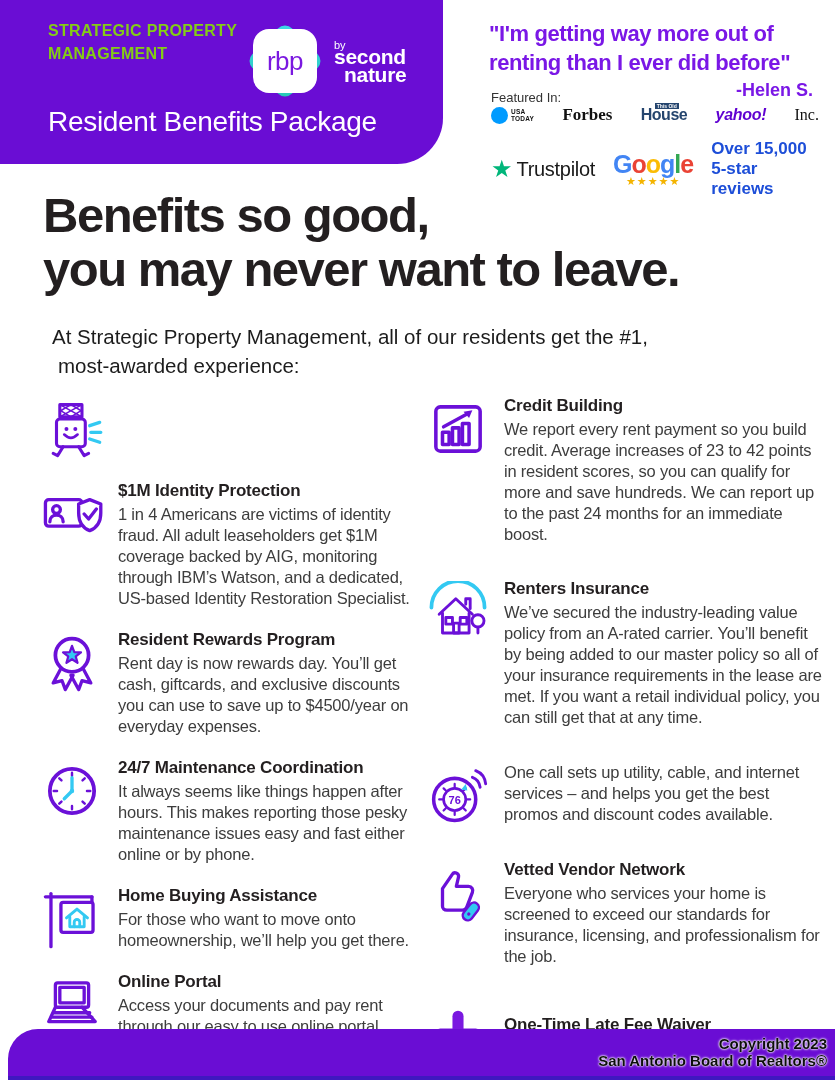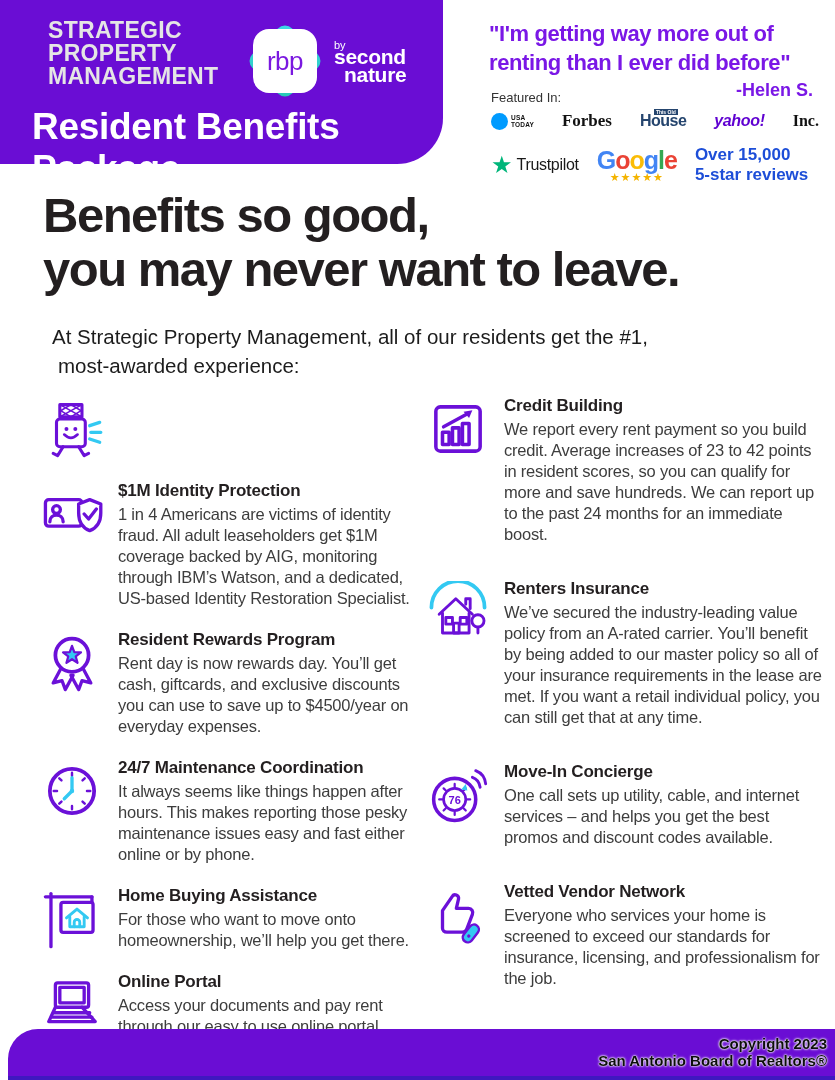--- a/index.html
+++ b/index.html
@@ -1,51 +1,51 @@
 <!DOCTYPE html>
 <html><head>
 <meta charset="utf-8">
 <style>
   html,body{margin:0;padding:0;}
   body{width:835px;height:1080px;background:#fff;font-family:"Liberation Sans",sans-serif;position:relative;overflow:hidden;}
   .page{position:absolute;inset:0;width:835px;height:1080px;background:#ffffff;}
 
   
   .hdr-block{position:absolute;left:0;top:0;width:443px;height:164px;background:#6a0dd4;border-radius:0 0 46px 0;}
-  .company-name{position:absolute;left:48px;top:19px;width:210px;color:#e5e5e5;font-weight:bold;font-size:23px;line-height:23px;letter-spacing:.3px;}
+  .company-name{position:absolute;left:48px;top:19px;width:210px;color:#84cc16;font-weight:bold;font-size:16px;line-height:23px;letter-spacing:.3px;}
   .logo-wrap{position:absolute;left:246px;top:22px;width:80px;height:80px;}
   .logo-teal{position:absolute;left:11px;top:11px;width:56px;height:56px;background:linear-gradient(135deg,#3ed8e8,#27c9b4);border-radius:10px;transform:rotate(45deg);}
   .logo-white{position:absolute;left:7px;top:7px;width:64px;height:64px;background:#fff;border-radius:16px;display:flex;align-items:center;justify-content:center;}
   .logo-rbp{color:#7a18e0;font-weight:normal;font-size:26px;letter-spacing:-.5px;}
   .logo-by{position:absolute;left:334px;top:39px;color:#fff;font-size:11px;}
   .logo-brand{position:absolute;left:334px;top:48px;color:#fff;font-weight:bold;font-size:21px;line-height:18px;letter-spacing:-.3px;}
   .logo-brand .l2{margin-left:10px;}
-  .package-title{position:absolute;left:32px;top:106px;color:#fff;font-weight:bold;font-size:37px;letter-spacing:-.3px;}
+  .package-title{position:absolute;left:48px;top:106px;color:#fff;font-weight:normal;font-size:28px;letter-spacing:-.3px;}
 
   
   .testimonial{position:absolute;left:489px;top:19px;width:324px;color:#7a17e6;}
   .quote{font-size:22px;font-weight:bold;line-height:29px;letter-spacing:-.4px;}
   .attribution{text-align:right;font-size:18px;font-weight:bold;margin-top:3px;}
 
   
   .featured{position:absolute;left:491px;top:90px;width:330px;}
   .featured-label{font-size:13px;color:#333;}
-  .logo-row{display:flex;align-items:center;justify-content:space-between;margin-top:6px;width:328px;}
+  .logo-row{display:flex;align-items:center;justify-content:space-between;width:328px;}
   .usatoday{display:flex;align-items:center;gap:3px;}
   .usatoday-circle{width:17px;height:17px;border-radius:50%;background:#009bff;}
   .usatoday-txt{font-size:6.5px;font-weight:bold;color:#111;line-height:7px;letter-spacing:.2px;}
   .forbes{font-family:"Liberation Serif",serif;font-weight:bold;font-size:17px;color:#111;}
   .house{position:relative;font-weight:bold;font-size:16px;color:#25456e;letter-spacing:-.5px;}
   .house-small{position:absolute;left:14px;top:-3px;font-size:5px;letter-spacing:0;background:#25456e;color:#fff;padding:0 2px;font-weight:bold;}
   .yahoo{font-weight:bold;font-size:16px;color:#5f01d1;font-style:italic;letter-spacing:-.3px;}
-  .inc{font-family:"Liberation Serif",serif;font-weight:bold;font-size:16px;color:#111;}
+  .inc{font-family:"Liberation Serif",serif;font-weight:normal;font-size:16px;color:#111;}
   .review-row{display:flex;align-items:center;margin-top:14px;gap:18px;}
   .trustpilot{display:flex;align-items:center;gap:4px;}
   .tp-star{color:#00b67a;font-size:24px;line-height:24px;}
-  .tp-name{font-size:16px;color:#191919;letter-spacing:-.3px;}
+  .tp-name{font-size:20px;color:#191919;letter-spacing:-.3px;}
   .google-block{text-align:center;}
   .google-word{font-size:25px;font-weight:bold;letter-spacing:-1px;line-height:24px;}
   .g1,.g4{color:#4285f4;} .g2,.g6{color:#ea4335;} .g3{color:#fbbc05;} .g5{color:#34a853;}
   .google-stars{color:#f4b400;font-size:11px;letter-spacing:1px;line-height:10px;}
   .reviews{font-weight:bold;font-size:17px;color:#1d4ed8;line-height:20px;}
 
   
   .headline{position:absolute;left:43px;top:188px;font-size:49px;line-height:54px;font-weight:bold;color:#231f20;letter-spacing:-1.5px;}
   .intro{position:absolute;left:52px;top:322px;font-size:20.5px;color:#1c1c1c;line-height:29px;}
   .intro .l2{padding-left:6px;}
@@ -315,21 +315,20 @@
           </g>
           <text x="25" y="36" text-anchor="middle" font-size="10" font-weight="bold" fill="#6b10d8" font-family="Liberation Sans, sans-serif">76</text>
           <path d="M31,23 l4,-5 1.5,6 z" fill="#33c9f2"></path>
           <g stroke="#6b10d8" stroke-width="2.6" fill="none" stroke-linecap="round">
             <path d="M41,12 q6,2 7,9"></path>
             <path d="M44,6 q8,3 9,12"></path>
           </g>
         </svg>
       </div>
       <div class="b-text">
-        <div class="b-title">Move-In Concierge</div>
         <div class="b-desc">One call sets up utility, cable, and internet services – and helps you get the best promos and discount codes available.</div>
       </div>
     </div>
 
     <div class="benefit">
       <div class="icon-box">
         <svg viewBox="0 0 56 56">
           <path d="M14,40 V24 l9,-13 c1.5,-2.5 6,-1 5.5,2.5 L26.5,22 h11 c3,0 4.5,3 3.5,5.5 l-5,13 c-.8,2 -2,3 -4,3 H18 c-2.5,0 -4,-1.5 -4,-3.5 z" stroke="#6b10d8" stroke-width="3" fill="none" stroke-linecap="round" stroke-linejoin="round"></path>
           <g transform="rotate(38 40 45)">
             <rect x="35" y="36" width="9" height="18" rx="4.5" fill="#33c9f2" stroke="#6b10d8" stroke-width="2.2"></rect>

